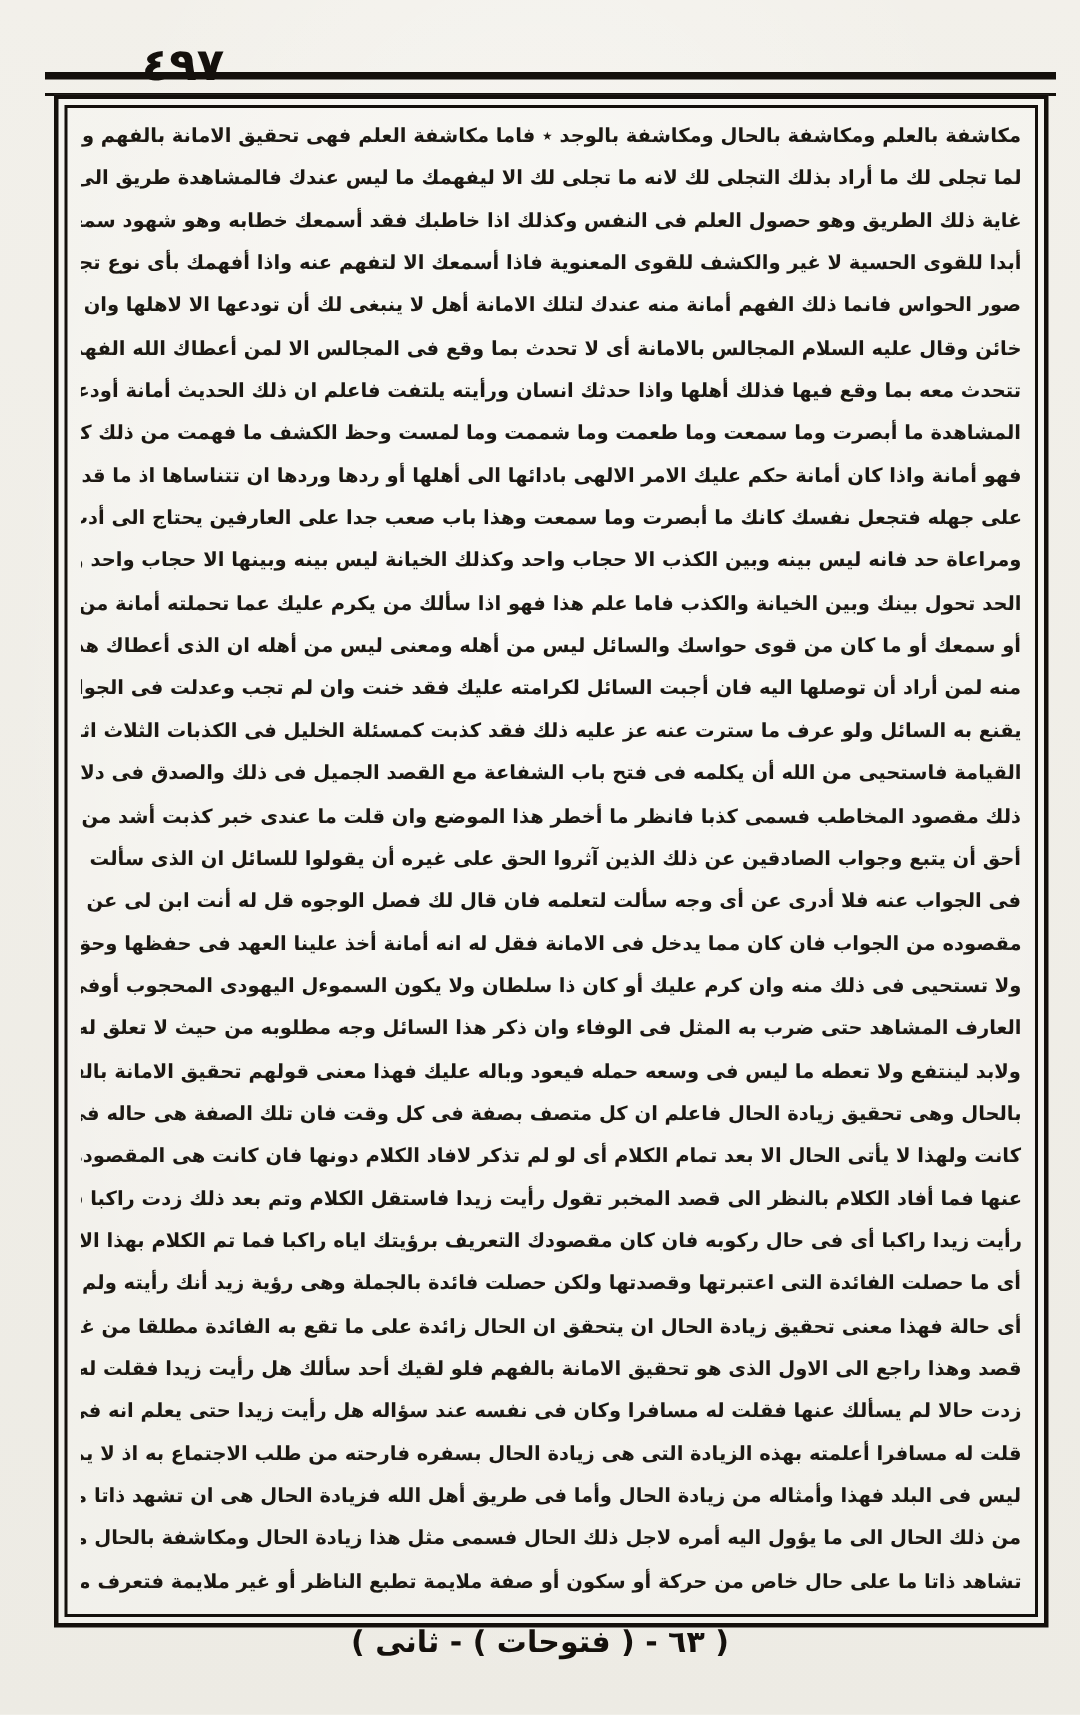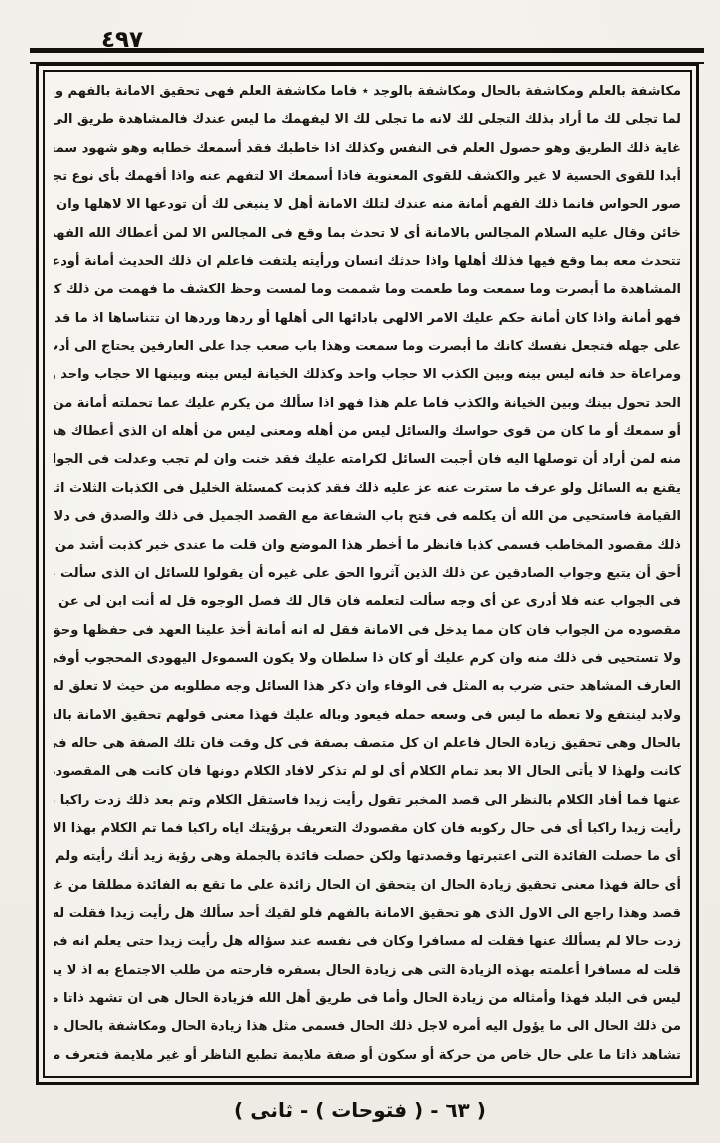--- a/index.html
+++ b/index.html
@@ -10,21 +10,21 @@
   }
   #page{
     position:relative;width:720px;height:1143px;
     background:
       radial-gradient(ellipse at 50% 40%, rgba(255,255,255,.55), rgba(0,0,0,0) 70%),
       linear-gradient(#f2f0ea,#edebe4);
     color:#1b1712;
   }
   .page-number{
     position:absolute;top:26px;left:92px;width:60px;
-    font-size:23px;font-weight:700;text-align:center;
+    font-size:30px;font-weight:700;text-align:center;
     color:#14100c;
   }
   .top-rule{
     position:absolute;left:30px;right:16px;top:48px;height:9px;
     border-top:5px solid #14100c;
     border-bottom:2px solid #14100c;
   }
   .frame{
     position:absolute;left:36px;right:21px;top:63px;bottom:58px;
     border:3px solid #14100c;
@@ -40,21 +40,21 @@
   .line{
     height:28.35px;line-height:28.35px;
     white-space:nowrap;overflow:hidden;
     font-size:13px;font-weight:700;
     text-align:justify;
     -moz-text-align-last:justify;
     text-align-last:justify;
     color:#1c1812;
   }
   .footer{
-    position:absolute;left:0;right:0;bottom:16px;height:34px;
+    position:absolute;left:0;right:0;bottom:32px;height:34px;
     text-align:center;direction:rtl;
     font-size:20px;font-weight:700;color:#14100c;
     line-height:34px;
   }
 </style>
 </head>
 <body>
 
 <div id="page">
 

